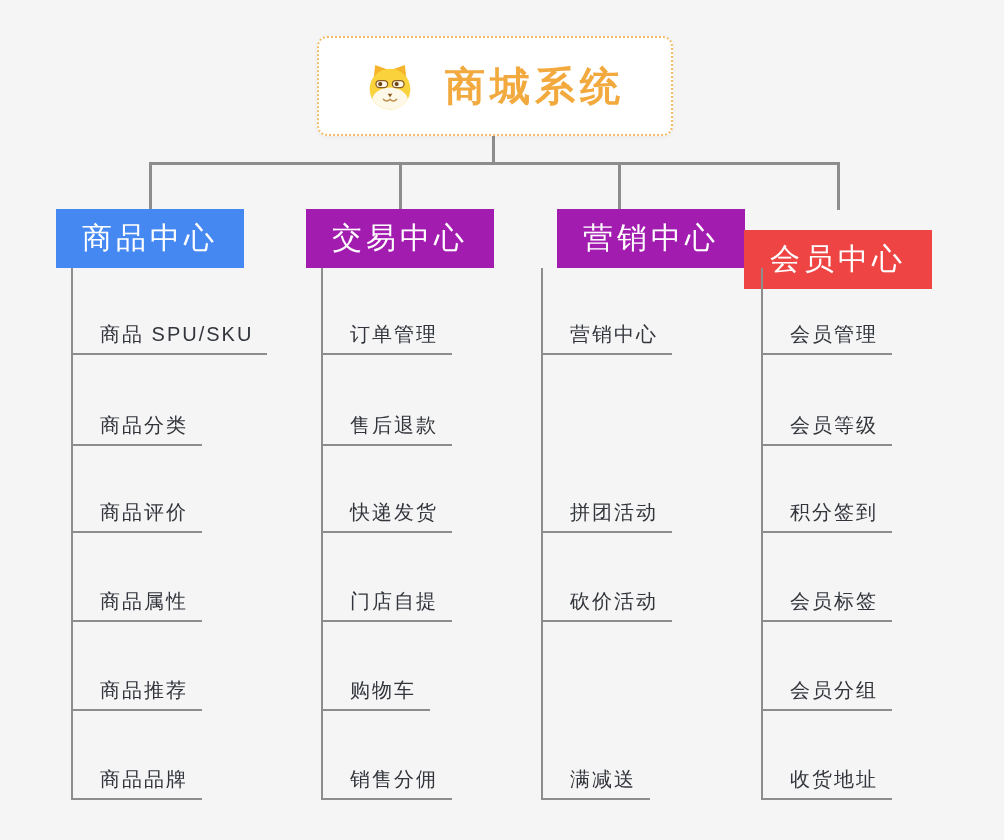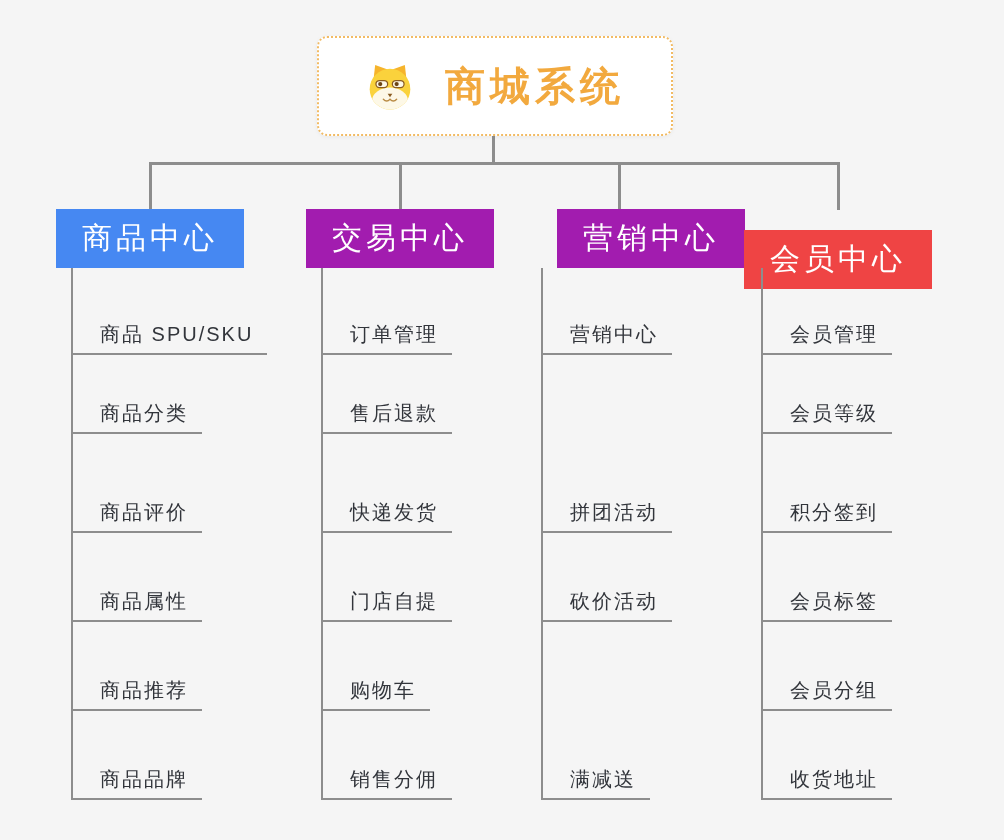--- a/index.html
+++ b/index.html
@@ -30,21 +30,21 @@
     display:flex;align-items:center;justify-content:center;box-sizing:border-box;
   }
   .b0{left:56px}.b1{left:306px}.b2{left:525px}.b3{left:744px}
   
   .leaf{
     position:absolute;height:37px;line-height:33px;box-sizing:border-box;
     border-bottom:2px solid #8D8D8D;padding:0 14px 0 28px;
     font-size:20px;letter-spacing:2px;color:#32353B;white-space:nowrap;
   }
   .c0{left:72px}.c1{left:322px}.c2{left:542px}.c3{left:762px}
-  .r0{top:318px}.r1{top:397px}.r2{top:496px}.r3{top:585px}.r4{top:674px}.r5{top:763px}
+  .r0{top:318px}.r1{top:409px}.r2{top:496px}.r3{top:585px}.r4{top:674px}.r5{top:763px}
 </style>
 </head>
 <body>
 
 <div class="canvas">
 
   <div class="conn stem"></div>
   <div class="conn hbar"></div>
   <div class="conn drop d0"></div>
   <div class="conn drop d1"></div>

